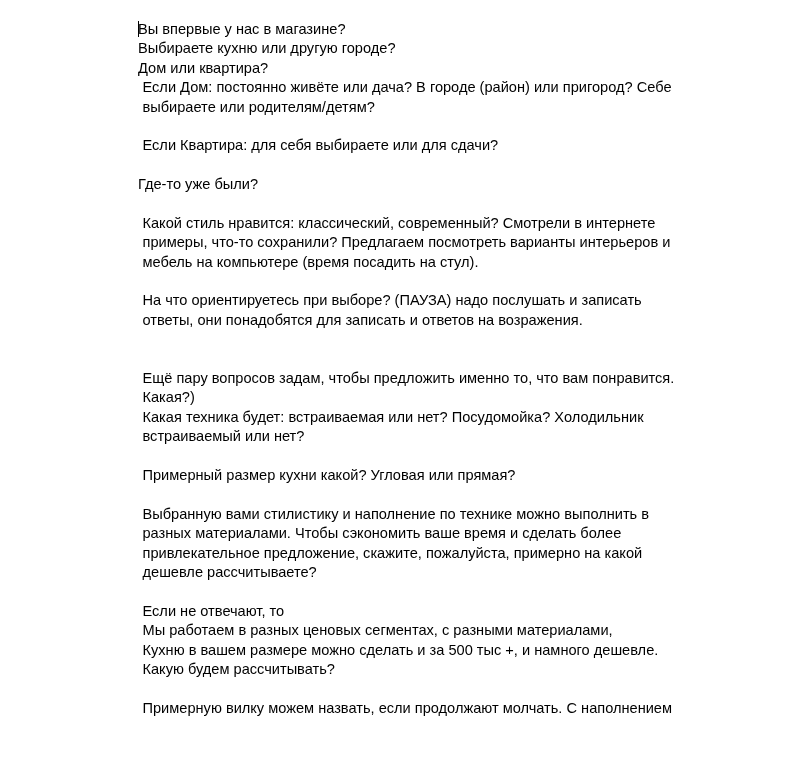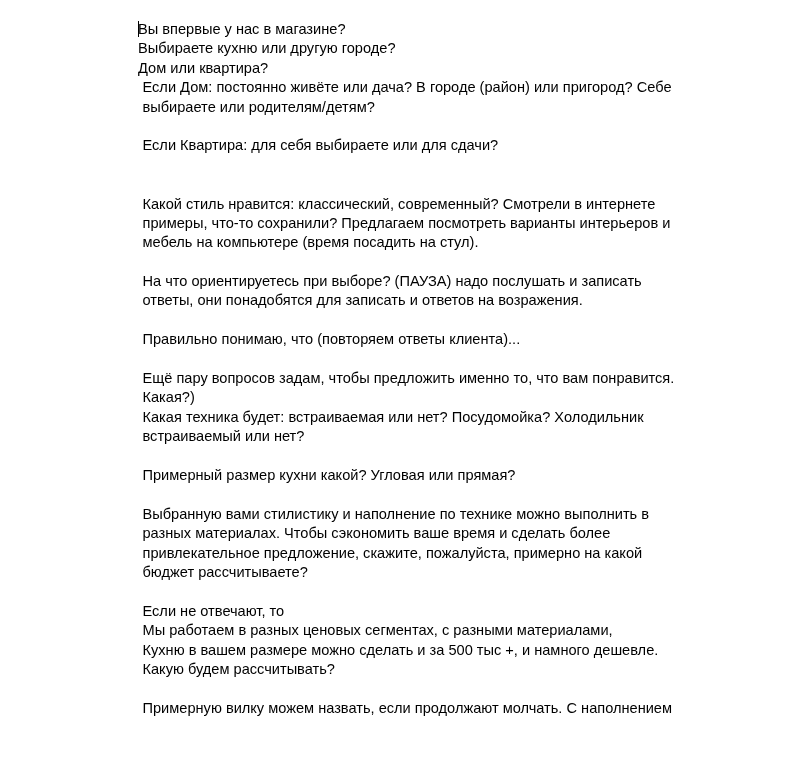--- a/index.html
+++ b/index.html
@@ -50,41 +50,41 @@
 
 <div class="page">
   <div class="line"><span class="cursor"></span><span>Вы впервые у нас в магазине?</span></div>
   <div class="line">Выбираете кухню или другую городе?</div>
   <div class="line">Дом или квартира?</div>
   <div class="line indent">Если Дом: постоянно живёте или дача? В городе (район) или пригород? Себе</div>
   <div class="line indent">выбираете или родителям/детям?</div>
   <div class="blank"></div>
   <div class="line indent">Если Квартира: для себя выбираете или для сдачи?</div>
   <div class="blank"></div>
+  <div class="line">Где-то уже были?</div>
   <div class="blank"></div>
   <div class="line indent">Какой стиль нравится: классический, современный? Смотрели в интернете</div>
   <div class="line indent">примеры, что-то сохранили? Предлагаем посмотреть варианты интерьеров и</div>
   <div class="line indent">мебель на компьютере (время посадить на стул).</div>
   <div class="blank"></div>
   <div class="line indent">На что ориентируетесь при выборе? (ПАУЗА) надо послушать и записать</div>
   <div class="line indent">ответы, они понадобятся для записать и ответов на возражения.</div>
   <div class="blank"></div>
-  <div class="line indent">Правильно понимаю, что (повторяем ответы клиента)...</div>
   <div class="blank"></div>
   <div class="line indent">Ещё пару вопросов задам, чтобы предложить именно то, что вам понравится.</div>
   <div class="line indent">Какая?)</div>
   <div class="line indent">Какая техника будет: встраиваемая или нет? Посудомойка? Холодильник</div>
   <div class="line indent">встраиваемый или нет?</div>
   <div class="blank"></div>
   <div class="line indent">Примерный размер кухни какой? Угловая или прямая?</div>
   <div class="blank"></div>
   <div class="line indent">Выбранную вами стилистику и наполнение по технике можно выполнить в</div>
-  <div class="line indent">разных материалах. Чтобы сэкономить ваше время и сделать более</div>
+  <div class="line indent">разных материалами. Чтобы сэкономить ваше время и сделать более</div>
   <div class="line indent">привлекательное предложение, скажите, пожалуйста, примерно на какой</div>
-  <div class="line indent">бюджет рассчитываете?</div>
+  <div class="line indent">дешевле рассчитываете?</div>
   <div class="blank"></div>
   <div class="line indent italic">Если не отвечают, то</div>
   <div class="line indent">Мы работаем в разных ценовых сегментах, с разными материалами,</div>
   <div class="line indent">Кухню в вашем размере можно сделать и за 500 тыс +, и намного дешевле.</div>
   <div class="line indent">Какую будем рассчитывать?</div>
   <div class="blank"></div>
   <div class="line indent">Примерную вилку можем назвать, если продолжают молчать. С наполнением</div>
 </div>
 
 </body></html>

